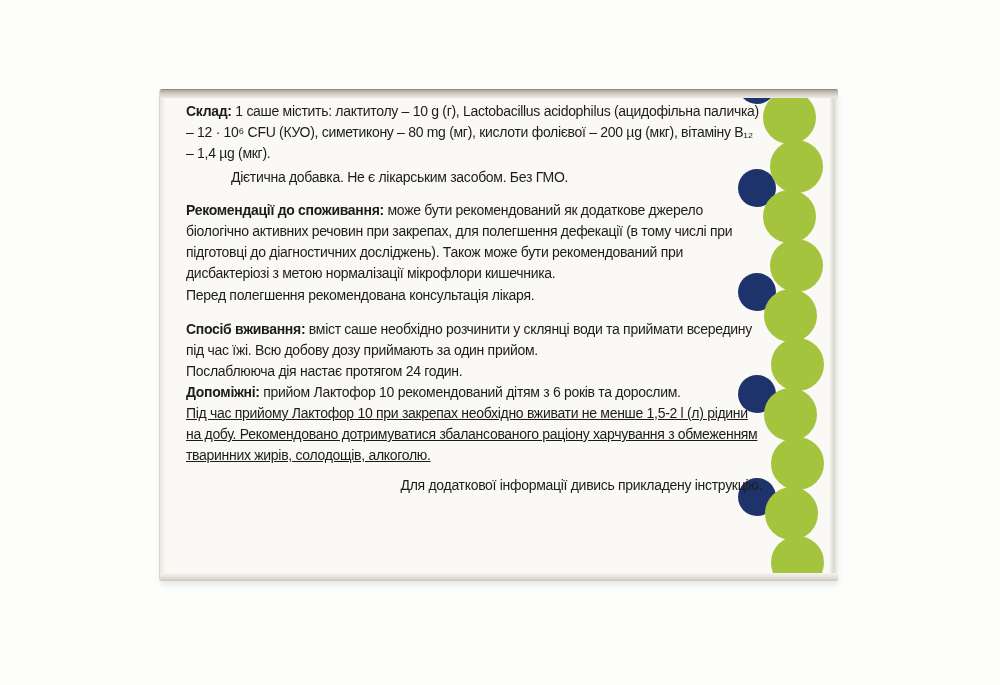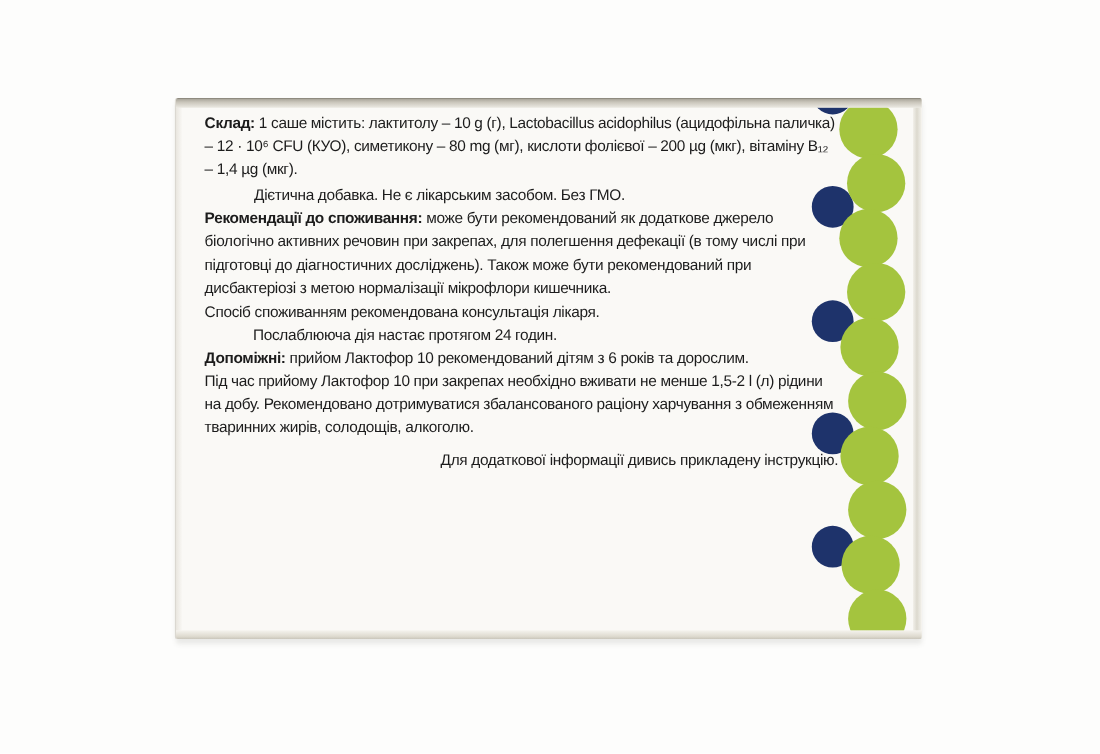--- a/index.html
+++ b/index.html
@@ -72,25 +72,26 @@
         <div class="circle" style="width: 53px; height: 53px; left: 603.5px; top: 199.5px; background: rgb(164, 196, 62); z-index: 2;"></div>
         <div class="circle" style="width: 53px; height: 53px; left: 610.5px; top: 248.5px; background: rgb(164, 196, 62); z-index: 2;"></div>
         <div class="circle" style="width: 53px; height: 53px; left: 603.5px; top: 298.5px; background: rgb(164, 196, 62); z-index: 2;"></div>
         <div class="circle" style="width: 53px; height: 53px; left: 610.5px; top: 347.5px; background: rgb(164, 196, 62); z-index: 2;"></div>
         <div class="circle" style="width: 53px; height: 53px; left: 604.5px; top: 397.5px; background: rgb(164, 196, 62); z-index: 2;"></div>
         <div class="circle" style="width: 53px; height: 53px; left: 610.5px; top: 446.5px; background: rgb(164, 196, 62); z-index: 2;"></div>
       </div>
     <div class="text-area" style="color: rgb(28, 28, 28);">
         <p style="margin-top: 0px;"><b>Склад:</b><span> 1 саше містить: лактитолу – 10 g (г), Lactobacillus acidophilus (ацидофільна паличка) – 12 · 10⁶ CFU (КУО), симетикону – 80 mg (мг), кислоти фолієвої – 200 µg (мкг), вітаміну B₁₂ – 1,4 µg (мкг).</span></p>
         <p style="margin-top: 3px; margin-left: 45px;"><span>Дієтична добавка. Не є лікарським засобом. Без ГМО.</span></p>
-        <p style=""><b>Рекомендації до споживання:</b><span> може бути рекомендований як додаткове джерело біологічно активних речовин при закрепах, для полегшення дефекації (в тому числі при підготовці до діагностичних досліджень). Також може бути рекомендований при дисбактеріозі з метою нормалізації мікрофлори кишечника.</span></p>
-        <p style="margin-top: 1px;"><span>Спосіб споживанням рекомендована консультація лікаря.</span></p>
-        <p style="margin-top: 0px; margin-left: 44px;"><span>Послаблююча дія настає протягом 24 годин.</span></p>
+        <p style="margin-top: 12px;"><b>Рекомендації до споживання:</b><span> може бути рекомендований як додаткове джерело біологічно активних речовин при закрепах, для полегшення дефекації (в тому числі при підготовці до діагностичних досліджень). Також може бути рекомендований при дисбактеріозі з метою нормалізації мікрофлори кишечника.</span></p>
+        <p style="margin-top: 1px;"><span>Перед полегшення рекомендована консультація лікаря.</span></p>
+        <p style="margin-top: 13px;"><b>Спосіб вживання:</b><span> вміст саше необхідно розчинити у склянці води та приймати всередину під час їжі. Всю добову дозу приймають за один прийом.</span></p>
+        <p style="margin-top: 0px;"><span>Послаблююча дія настає протягом 24 годин.</span></p>
         <p style="margin-top: 0px;"><b>Допоміжні:</b><span> прийом Лактофор 10 рекомендований дітям з 6 років та дорослим.</span></p>
-        <p style="margin-top: 0px;"><span>Під час прийому Лактофор 10 при закрепах необхідно вживати не менше 1,5-2 l (л) рідини на добу. Рекомендовано дотримуватися збалансованого раціону харчування з обмеженням тваринних жирів, солодощів, алкоголю.</span></p>
+        <p style="margin-top: 0px; text-decoration: underline;"><span>Під час прийому Лактофор 10 при закрепах необхідно вживати не менше 1,5-2 l (л) рідини на добу. Рекомендовано дотримуватися збалансованого раціону харчування з обмеженням тваринних жирів, солодощів, алкоголю.</span></p>
         <p style="margin-top: 9px; text-align: right;"><span>Для додаткової інформації дивись прикладену інструкцію.</span></p>
       </div>
     <div class="box-top-edge"></div>
     <div class="box-right-edge"></div>
     <div class="box-bottom-edge"></div>
     <div class="box-left-edge"></div>
   </div>
 </div>
 
 </body></html>

